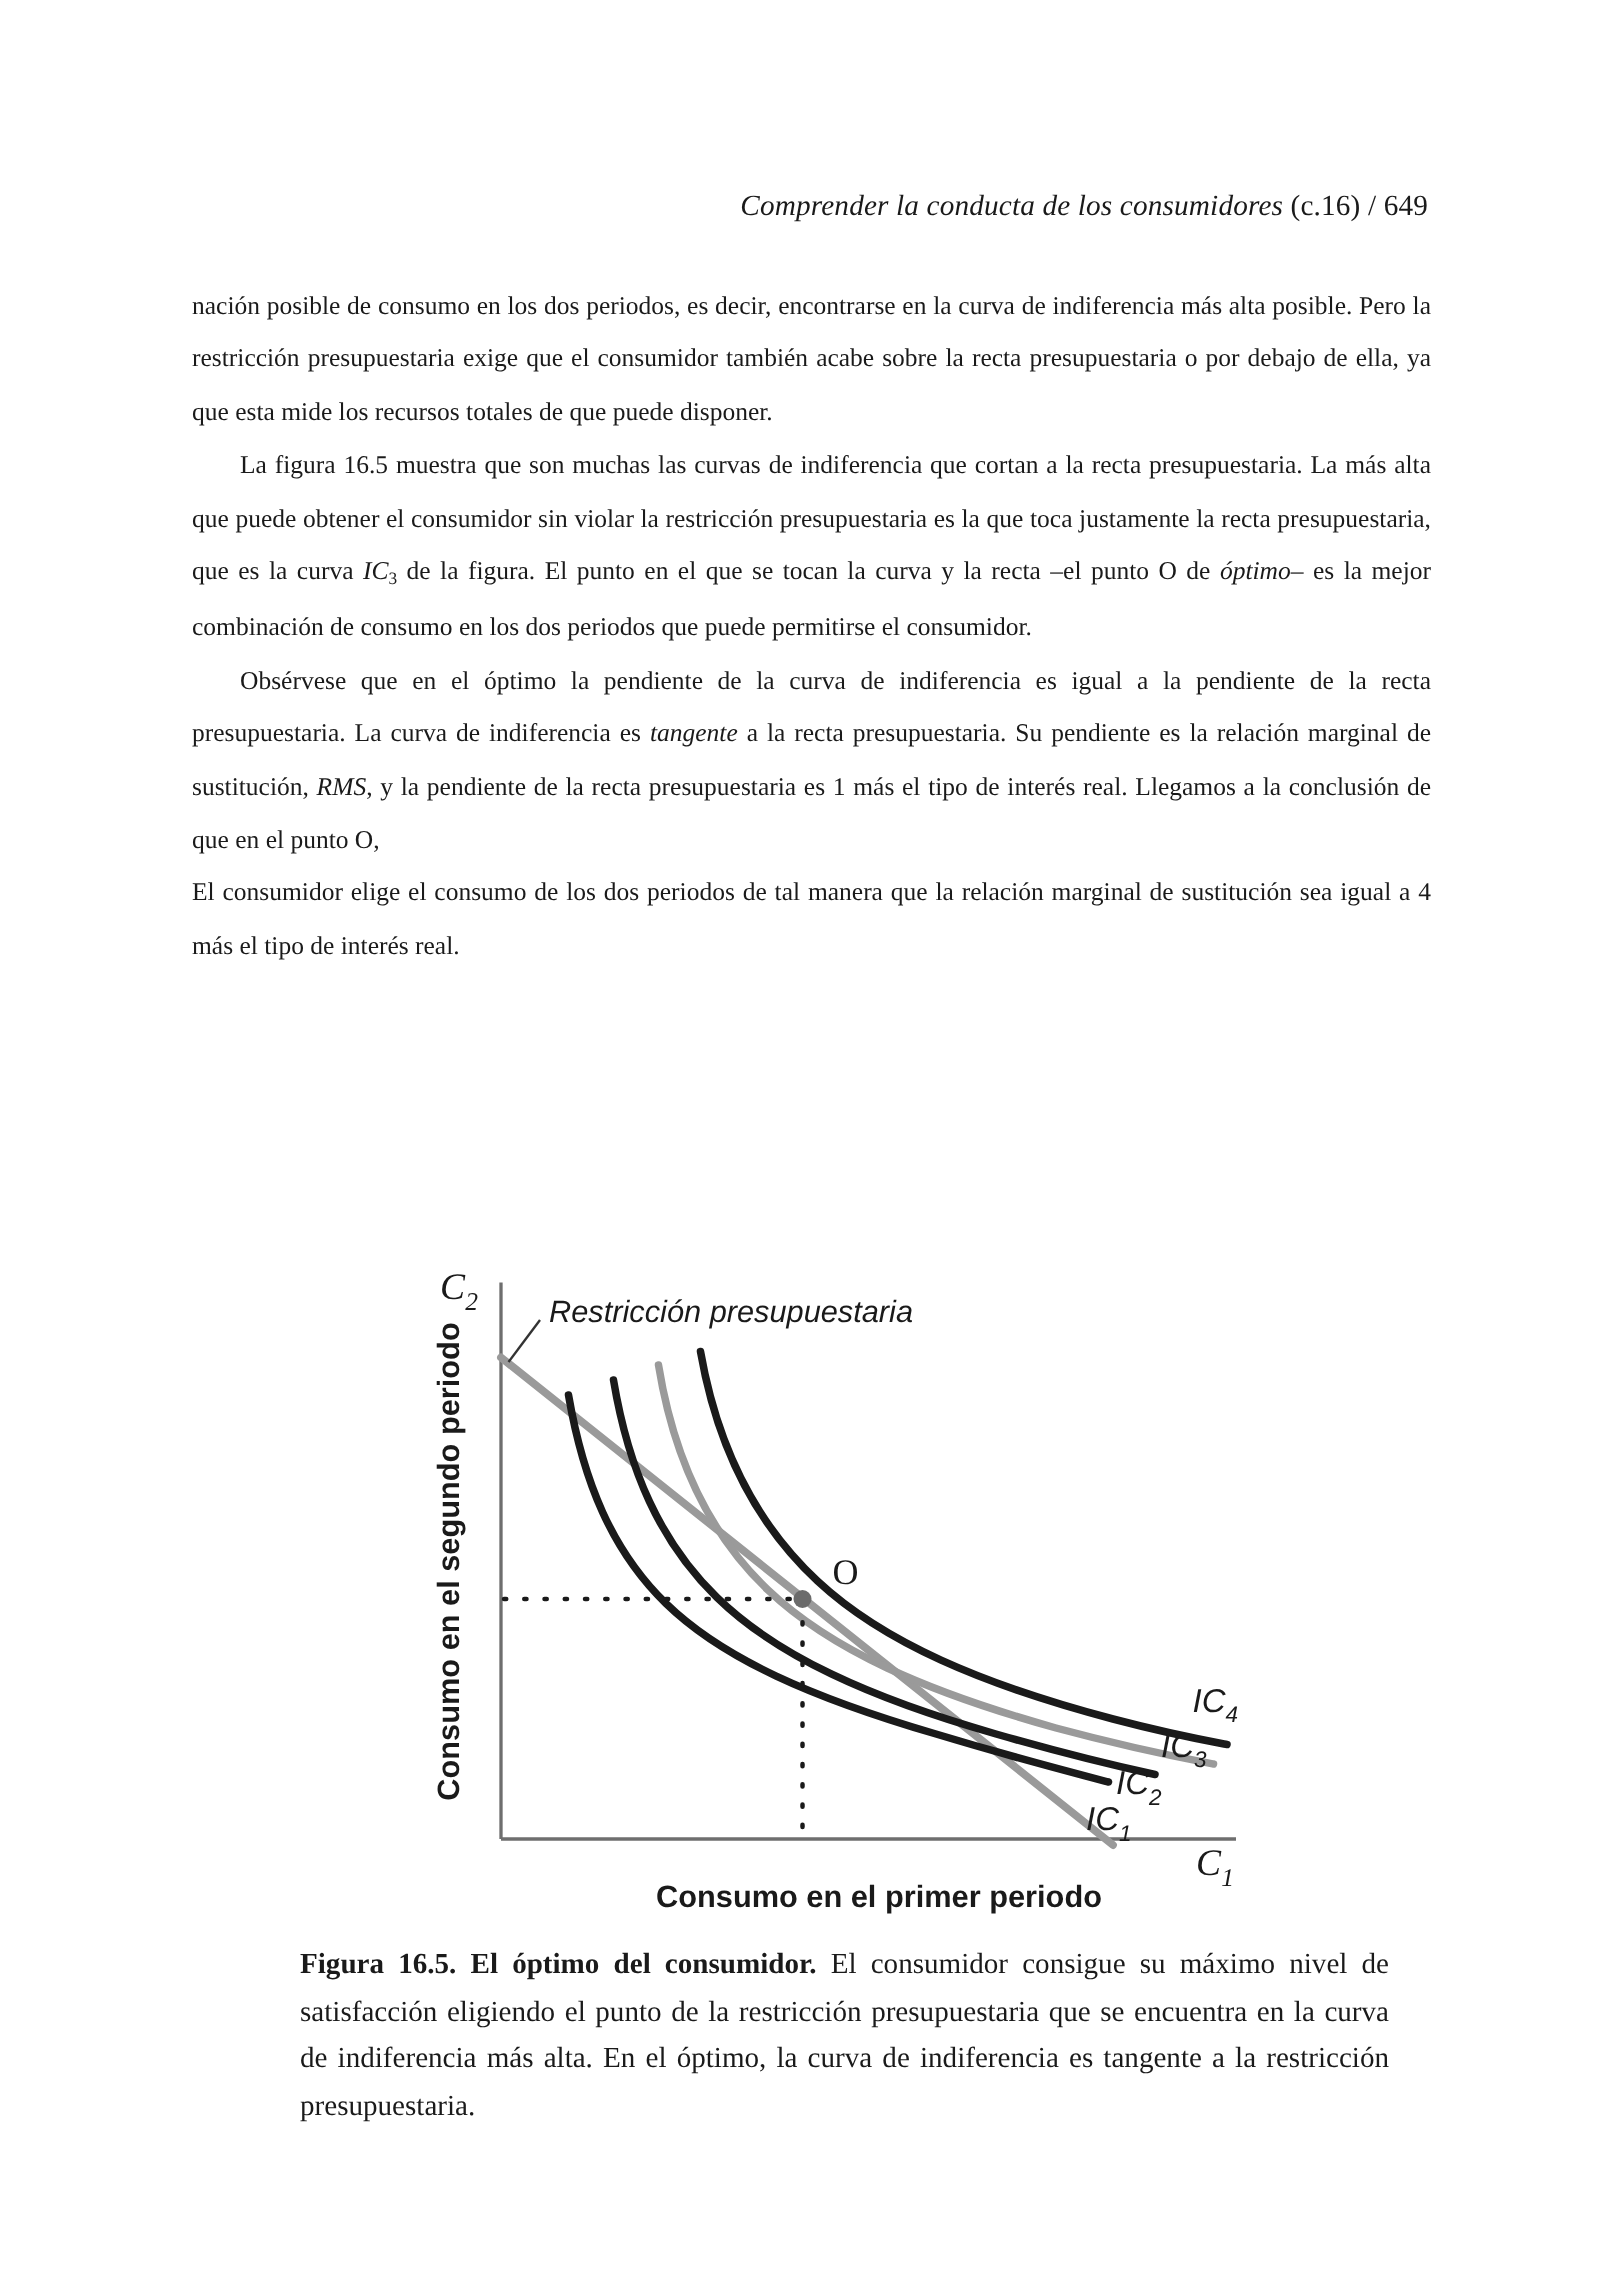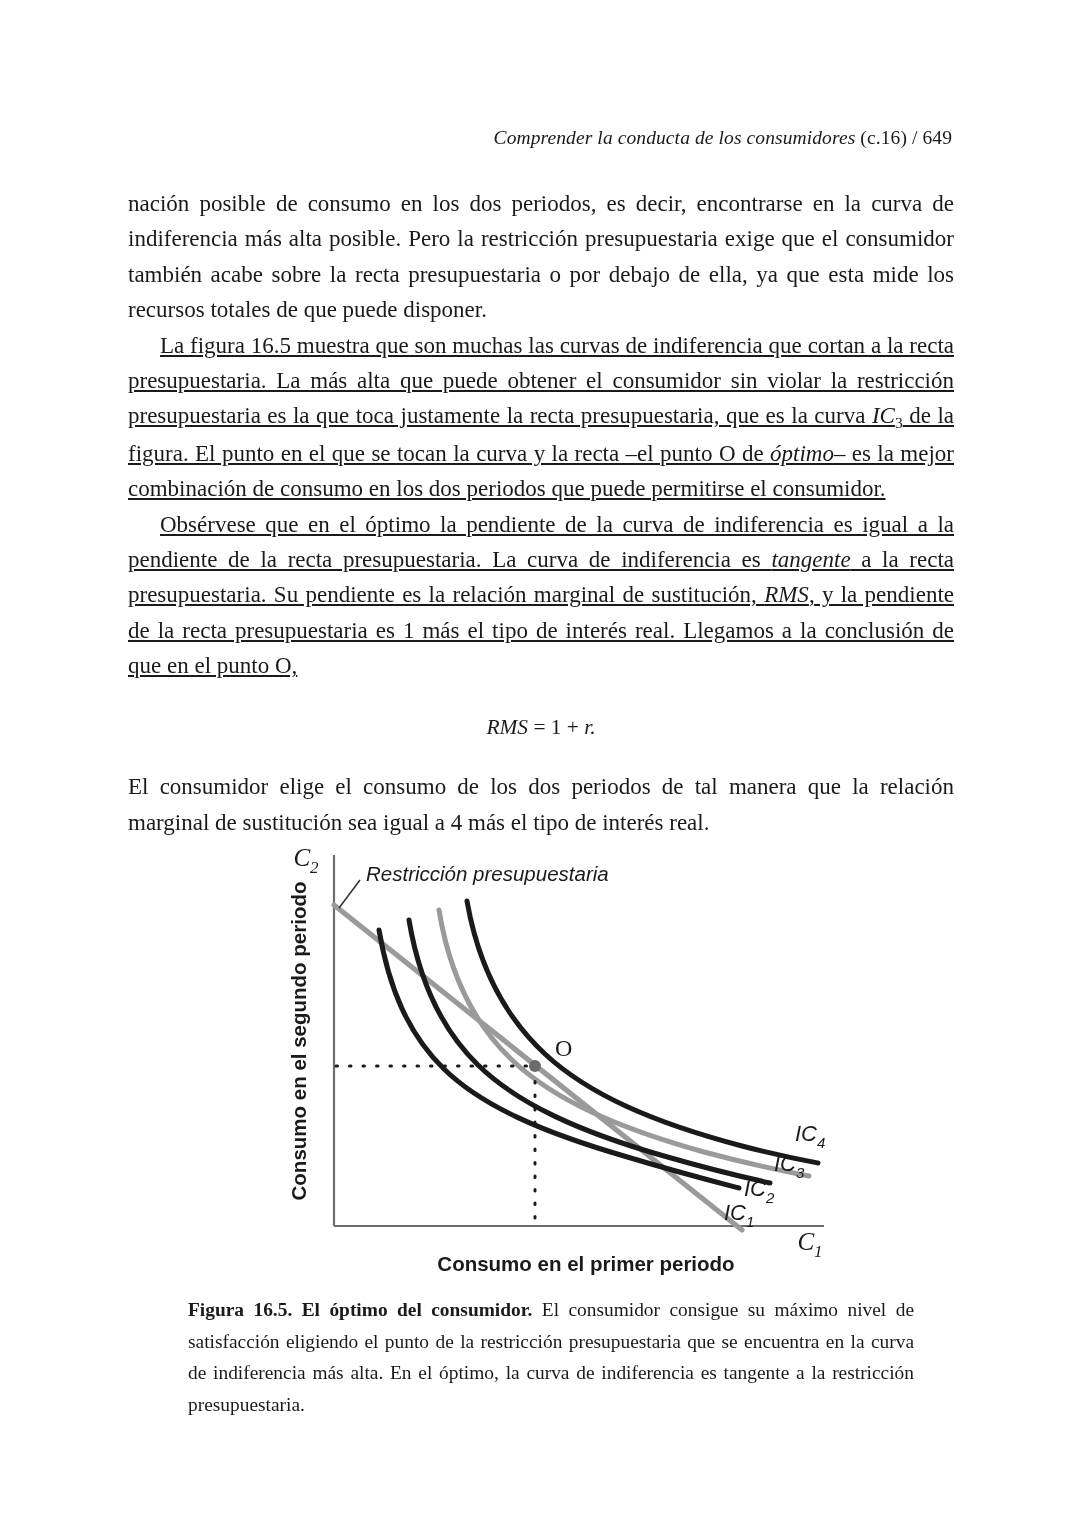--- a/index.html
+++ b/index.html
@@ -43,29 +43,28 @@
 
   
   .text-col {
     position: absolute;
     top: 186px;
     left: 128px;
     width: 826px;
   }
   p.body {
     margin: 0;
-    font-size: 23px;
+    font-size: 17px;
     line-height: 35.4px;
     text-align: justify;
     text-justify: inter-word;
     hyphens: none;
   }
   p.body.indent {
     text-indent: 32px;
-    text-decoration: underline;
   }
   .it { font-style: italic; }
   sub {
     font-size: 0.68em;
     vertical-align: baseline;
     position: relative;
     top: 0.28em;
   }
 
   .equation {
@@ -87,21 +86,21 @@
     margin-left: 12px;
   }
   .figure svg {
     display: block;
   }
 
   
   .caption {
     position: absolute;
     top: 1294px;
-    left: 188px;
+    left: 200px;
     width: 726px;
     font-size: 19.4px;
     line-height: 31.6px;
     text-align: justify;
     text-justify: inter-word;
   }
   .caption .cap-lead {
     font-weight: bold;
   }
 </style>
@@ -115,21 +114,20 @@
   </div>
 
   <div class="text-col">
 
     <p class="body"><span>nación posible de consumo en los dos periodos, es decir, encontrarse en la curva de indiferencia más alta posible. Pero la restricción presupuestaria exige que el consumidor también acabe sobre la recta presupuestaria o por debajo de ella, ya que esta mide los recursos totales de que puede disponer.</span></p>
 
     <p class="body indent"><span>La figura 16.5 muestra que son muchas las curvas de indiferencia que cortan a la recta presupuestaria. La más alta que puede obtener el consumidor sin violar la restricción presupuestaria es la que toca justamente la recta presupuestaria, que es la curva </span><span class="it">IC</span><sub>3</sub><span> de la figura. El punto en el que se tocan la curva y la recta –el punto O de </span><span class="it">óptimo</span><span>– es la mejor combinación de consumo en los dos periodos que puede permitirse el consumidor.</span></p>
 
     <p class="body indent"><span>Obsérvese que en el óptimo la pendiente de la curva de indiferencia es igual a la pendiente de la recta presupuestaria. La curva de indiferencia es </span><span class="it">tangente</span><span> a la recta presupuestaria. Su pendiente es la relación marginal de sustitución, </span><span class="it">RMS</span><span>, y la pendiente de la recta presupuestaria es 1 más el tipo de interés real. Llegamos a la conclusión de que en el punto O,</span></p>
 
-    <p class="equation"><span class="it">RMS</span> <span>= 1 + </span><span class="it">r.</span></p>
 
     <p class="body"><span>El consumidor elige el consumo de los dos periodos de tal manera que la relación marginal de sustitución sea igual a 4 más el tipo de interés real.</span></p>
 
   </div>
 
   <div class="figure">
     <svg width="1080" height="470" viewBox="0 0 1080 470" xmlns="http://www.w3.org/2000/svg">
 
       <line x1="322" y1="17" x2="322" y2="388" stroke="#6e6e6e" stroke-width="2.2"></line>
 

